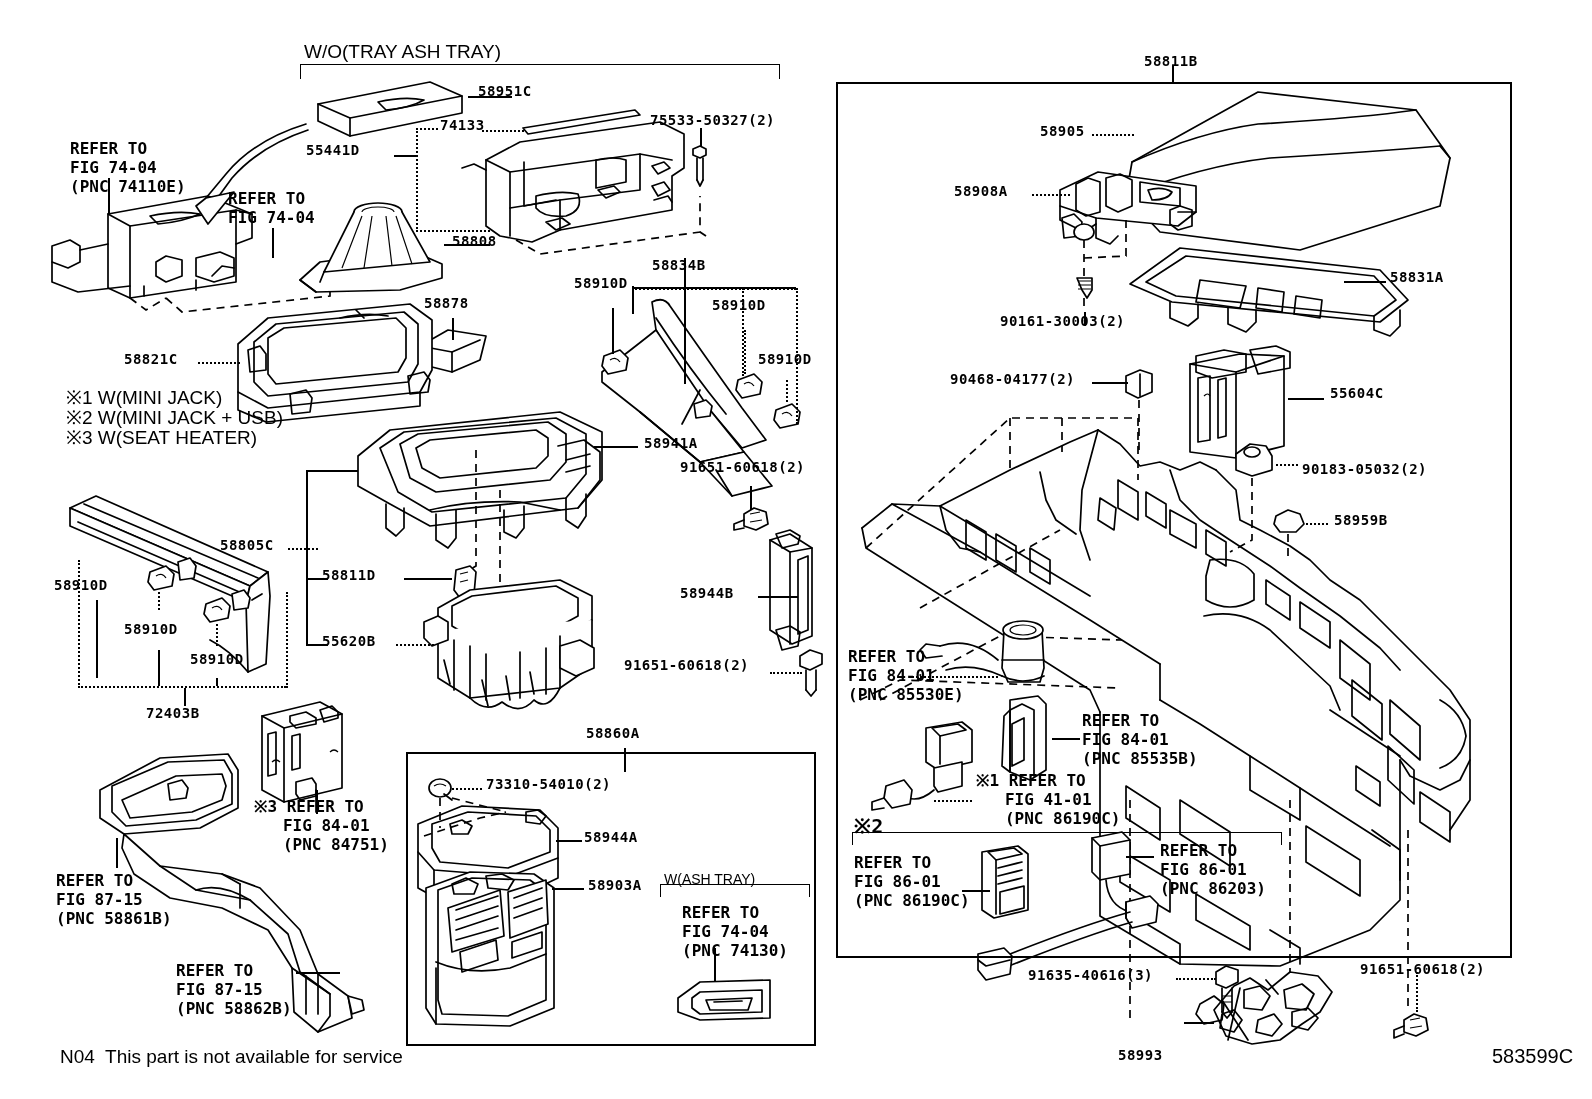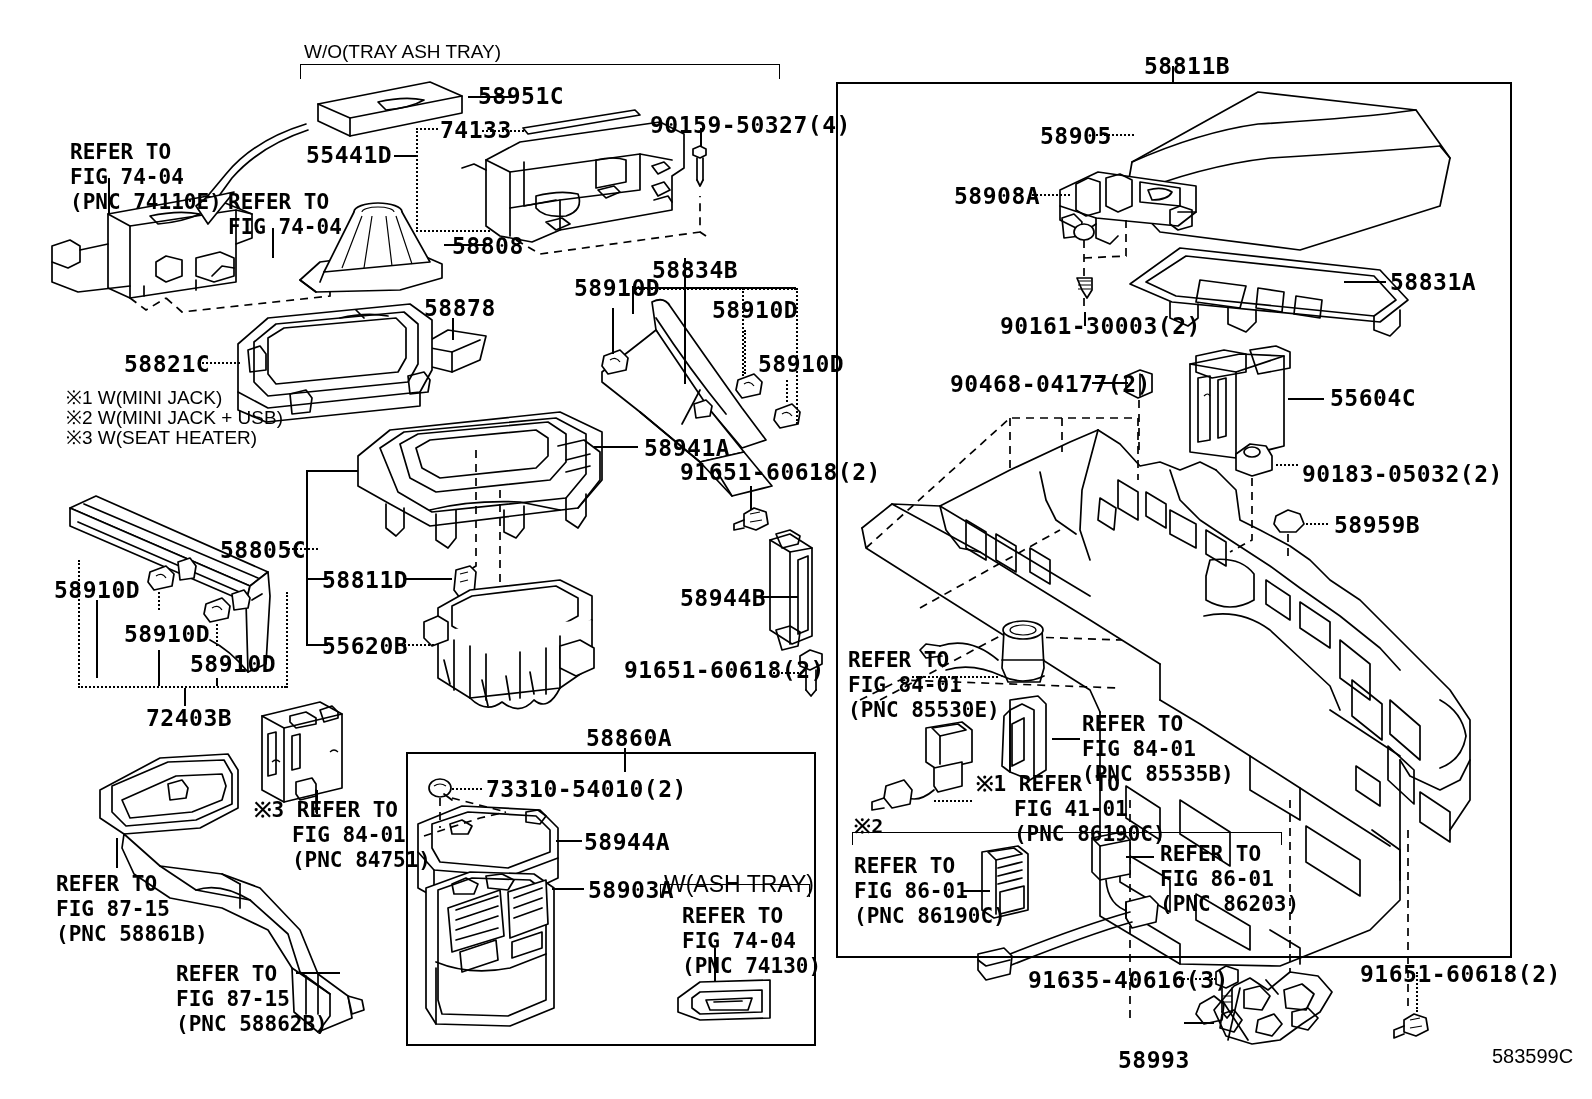--- a/index.html
+++ b/index.html
@@ -1,22 +1,22 @@
 <!DOCTYPE html>
 <html><head>
 <meta charset="utf-8">
 <style>
   html,body{margin:0;padding:0;background:#fff;}
   body{font-family:"Liberation Sans",sans-serif;}
   #sheet{position:relative;width:1592px;height:1099px;background:#fff;overflow:hidden;}
   .lbl{position:absolute;white-space:nowrap;color:#000;font-family:"DejaVu Sans Mono","Liberation Mono",monospace;
-       font-weight:bold;font-size:23px;letter-spacing:0.5px;line-height:1.08;}
+       font-weight:bold;font-size:14px;letter-spacing:0.5px;line-height:1.08;}
   .lbl.sans{font-family:"Liberation Sans",sans-serif;font-weight:normal;letter-spacing:0;}
   .note{position:absolute;white-space:pre;color:#000;font-family:"DejaVu Sans Mono","Liberation Mono",monospace;
-        font-weight:bold;font-size:21px;line-height:1.18;}
+        font-weight:bold;font-size:16px;line-height:1.18;}
   .note.sans{font-family:"Liberation Sans",sans-serif;font-weight:normal;font-size:19px;}
   .ln{position:absolute;background:#000;}
   .hln{height:1.6px;}
   .vln{width:1.6px;}
   .dot{position:absolute;height:0;border-top:2px dotted #000;}
   .dotv{position:absolute;width:0;border-left:2px dotted #000;}
   .brk{position:absolute;border-left:1.7px solid #000;border-top:1.7px solid #000;border-right:1.7px solid #000;}
   .frame{position:absolute;border:2px solid #000;}
   svg{position:absolute;left:0;top:0;overflow:visible;}
   .s{fill:none;stroke:#000;stroke-width:1.7;stroke-linejoin:round;stroke-linecap:round;}
@@ -546,21 +546,21 @@
   <div class="dot" style="left:912px;top:676px;width:86px;"></div>
   <div class="ln hln" style="left:1052px;top:738px;width:28px;"></div>
   <div class="dot" style="left:934px;top:800px;width:38px;"></div>
   <div class="ln hln" style="left:962px;top:890px;width:28px;"></div>
   <div class="ln hln" style="left:1126px;top:856px;width:28px;"></div>
 
   <div class="lbl sans" style="left:304px;top:42px;font-size:19px;">W/O(TRAY ASH TRAY)</div>
   <div class="lbl" style="left:478px;top:84px;">58951C</div>
   <div class="lbl" style="left:440px;top:118px;">74133</div>
   <div class="lbl" style="left:306px;top:143px;">55441D</div>
-  <div class="lbl" style="left:650px;top:113px;">90159-50327(4)</div>
+  <div class="lbl" style="left:650px;top:113px;">75533-50327(2)</div>
 
   <div class="note" style="left:70px;top:140px;">REFER TO
 FIG 74-04
 (PNC 74110E)</div>
   <div class="note" style="left:228px;top:190px;">REFER TO
 FIG 74-04</div>
 
   <div class="lbl" style="left:452px;top:234px;">58808</div>
   <div class="lbl" style="left:424px;top:296px;">58878</div>
   <div class="lbl" style="left:124px;top:352px;">58821C</div>
@@ -590,20 +590,21 @@
 
   <div class="note" style="left:254px;top:798px;">※3 REFER TO
    FIG 84-01
    (PNC 84751)</div>
   <div class="note" style="left:56px;top:872px;">REFER TO
 FIG 87-15
 (PNC 58861B)</div>
   <div class="note" style="left:176px;top:962px;">REFER TO
 FIG 87-15
 (PNC 58862B)</div>
+  <div class="note sans" style="left:60px;top:1046px;font-size:19px;">N04  This part is not available for service</div>
 
   <div class="lbl" style="left:586px;top:726px;">58860A</div>
   <div class="lbl" style="left:486px;top:777px;">73310-54010(2)</div>
   <div class="lbl" style="left:584px;top:830px;">58944A</div>
   <div class="lbl" style="left:588px;top:878px;">58903A</div>
   <div class="lbl sans" style="left:664px;top:872px;">W(ASH TRAY)</div>
   <div class="note" style="left:682px;top:904px;">REFER TO
 FIG 74-04
 (PNC 74130)</div>
 

